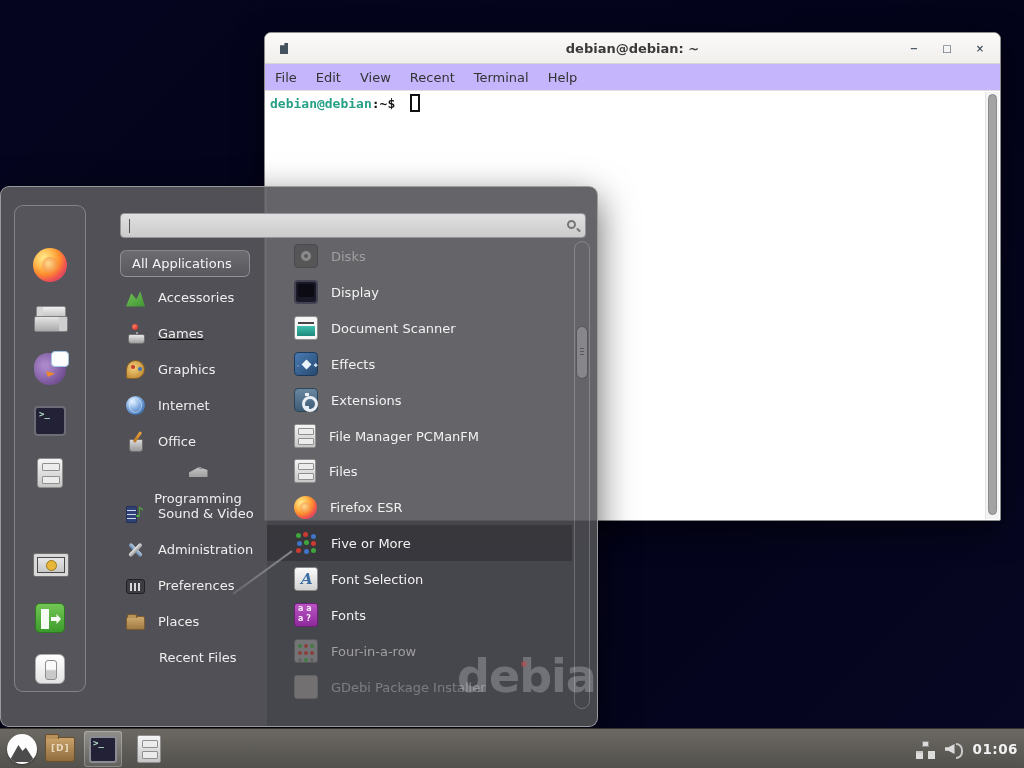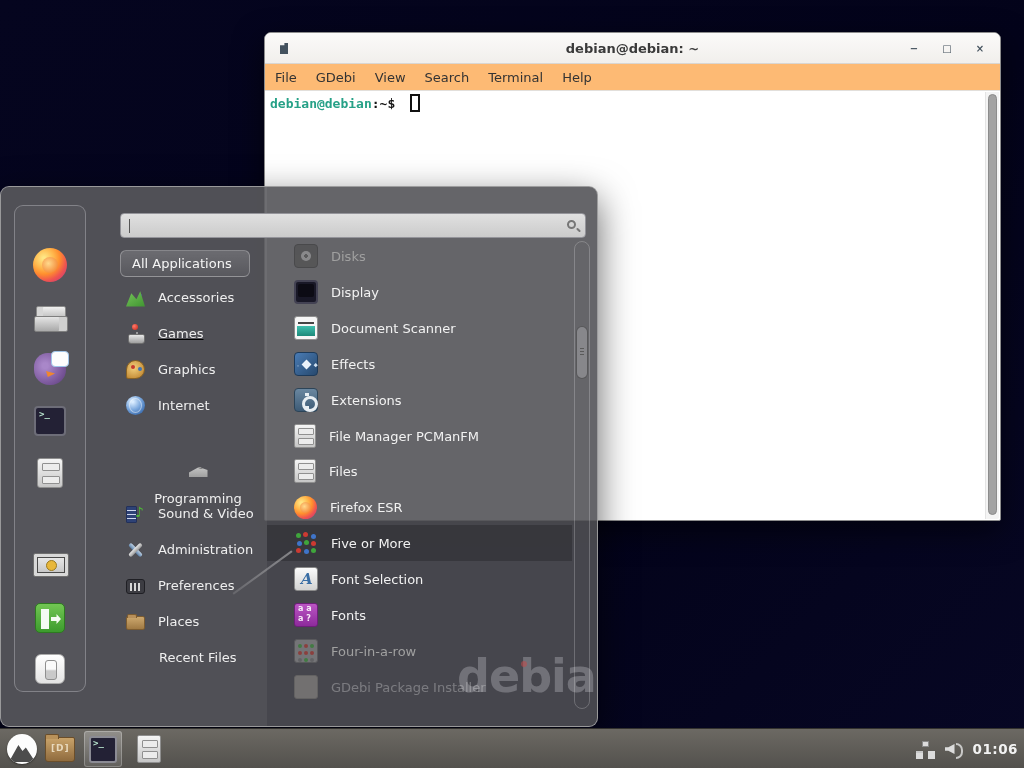--- a/index.html
+++ b/index.html
@@ -16,21 +16,21 @@
     border-radius:6px 6px 0 0; }
   .titlebar-icon { position:absolute; left:15px; top:10px; width:8px; height:11px;
     background:#44525e; clip-path:polygon(0 20%,55% 20%,55% 0,100% 0,100% 100%,0 100%); }
   .window-title { position:absolute; left:0; right:0; top:0; height:31px; line-height:31px;
     text-align:center; font-size:13px; font-weight:bold; color:#3a3a3a; }
   .win-buttons { position:absolute; right:14px; top:0; height:31px; display:flex; gap:21px;
     align-items:center; }
   .win-btn { width:12px; height:12px; line-height:12px; text-align:center; font-size:10px;
     color:#44525e; font-weight:bold; cursor:default; }
   .menubar { position:absolute; left:0; top:31px; right:0; height:27px;
-    background:#fdba74; border-bottom:1px solid #e2dfdb; display:flex; align-items:center;
+    background:#c4b5fd; border-bottom:1px solid #e2dfdb; display:flex; align-items:center;
     gap:19px; padding-left:10px; }
   .menubar-item { font-size:13px; color:#333333; }
   .terminal-body { position:absolute; left:0; top:58px; right:0; bottom:0; background:#ffffff;
     font-family:"DejaVu Sans Mono","Liberation Mono",monospace; font-size:13px; font-weight:bold;
     padding:3px 0 0 5px; border-radius:0 0 2px 2px; }
   .prompt-user { color:#26a187; }
   .prompt-suffix { color:#141414; }
   .terminal-cursor { display:inline-block; width:10px; height:18px; border:2px solid #111;
     margin-left:7px; vertical-align:-4px; background:#fff; }
   .terminal-scrollbar { position:absolute; right:1px; top:59px; width:14px; bottom:1px;
@@ -287,23 +287,23 @@
     <span class="titlebar-icon"></span>
     <div class="window-title">debian@debian: ~</div>
     <div class="win-buttons">
       <span class="win-btn">−</span>
       <span class="win-btn">□</span>
       <span class="win-btn">×</span>
     </div>
   </div>
   <div class="menubar">
     <span class="menubar-item">File</span>
-    <span class="menubar-item">GDebi</span>
+    <span class="menubar-item">Edit</span>
     <span class="menubar-item">View</span>
-    <span class="menubar-item">Search</span>
+    <span class="menubar-item">Recent</span>
     <span class="menubar-item">Terminal</span>
     <span class="menubar-item">Help</span>
   </div>
   <div class="terminal-body">
     <span class="prompt-user">debian@debian</span><span class="prompt-suffix">:~$</span>
     <span class="terminal-cursor"></span>
   </div>
   <div class="terminal-scrollbar">
     <div class="terminal-scroll-thumb"></div>
   </div>
@@ -360,20 +360,24 @@
     <span class="category-label">Games</span>
     </div>
   <div class="category-row" style="top:164px;">
     <span class="ic cat-ic ic-graphics"></span>
     <span class="category-label">Graphics</span>
     </div>
   <div class="category-row" style="top:200px;">
     <span class="ic cat-ic ic-internet"></span>
     <span class="category-label">Internet</span>
     </div>
+  <div class="category-row" style="top:236px;">
+    <span class="ic cat-ic ic-office"></span>
+    <span class="category-label">Office</span>
+    </div>
   <div class="category-row" style="top:272px;flex-direction:column;">
     <span class="ic cat-ic ic-programming"></span>
     <span class="category-label">Programming</span>
     </div>
   <div class="category-row" style="top:308px;">
     <span class="ic cat-ic ic-soundvideo"></span>
     <span class="category-label">Sound &amp; Video</span>
     </div>
   <div class="category-row" style="top:344px;">
     <span class="ic cat-ic ic-administration"></span>

